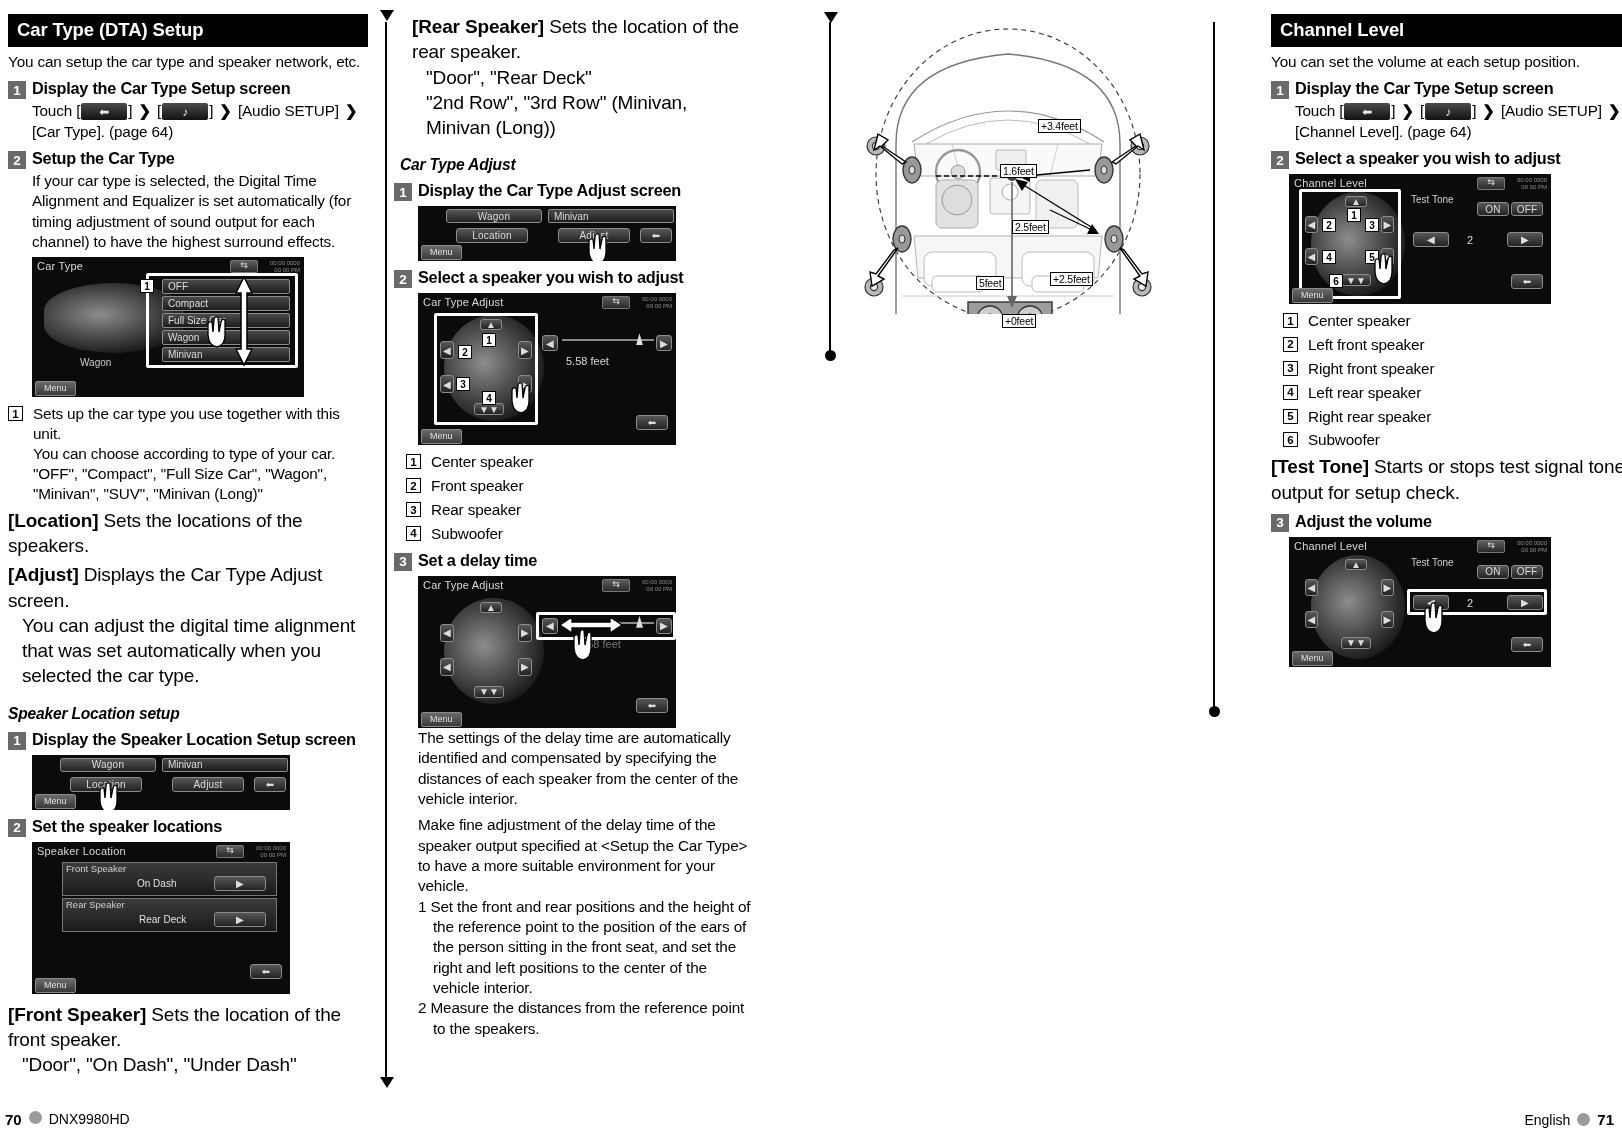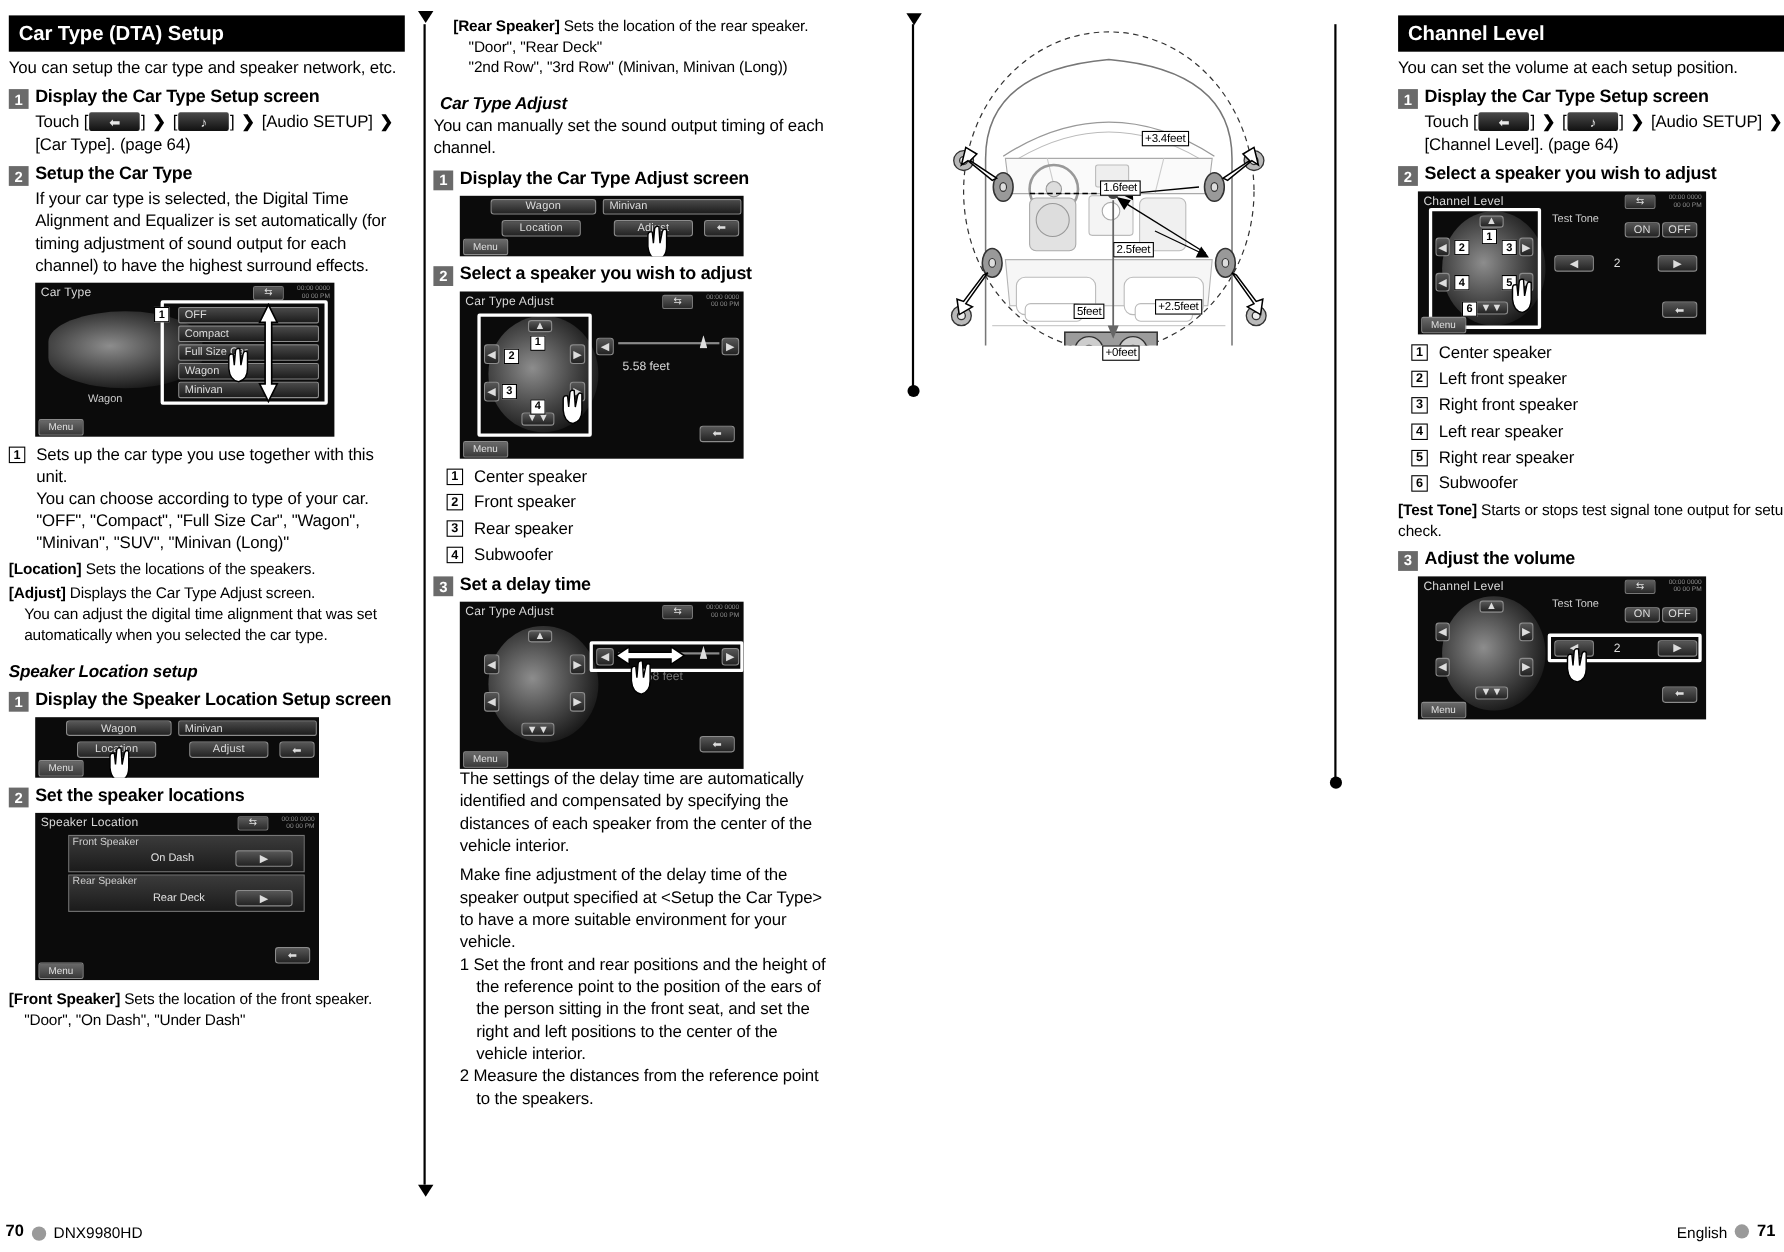--- a/index.html
+++ b/index.html
@@ -165,35 +165,35 @@
     border: 1.4px solid #000; background: #fff;
     font-size: 11.5px; font-weight: bold;
     width: 15px; height: 15px; min-width: 15px;
     display: flex; align-items: center; justify-content: center;
     margin-right: 10px; margin-top: 2px;
     margin-left: 12px;
   }
   .cl-txt { font-size: 15.3px; line-height: 1.3; letter-spacing: -0.15px; }
 
   
-  .def { font-size: 14px; line-height: 1.33; margin-top: 4px; letter-spacing: -0.15px; }
+  .def { font-size: 19px; line-height: 1.33; margin-top: 4px; letter-spacing: -0.15px; }
   .def b { font-weight: bold; }
   .def .sub { display: block; margin-left: 14px; }
   .sub-head {
     font-weight: bold; font-style: italic;
     font-size: 15.6px; margin-top: 16px; margin-bottom: 1px;
     letter-spacing: -0.2px;
   }
   .plain { font-size: 15.3px; line-height: 1.33; letter-spacing: -0.15px; }
   .hang { padding-left: 15px; text-indent: -15px; }
 
   
   .footer-l {
     position: absolute; left: 5px; bottom: 10px;
-    display: flex; align-items: flex-end; gap: 7px;
+    display: flex; align-items: flex-start; gap: 7px;
     font-size: 14px;
   }
   .footer-r {
     position: absolute; right: 8px; bottom: 10px;
     display: flex; align-items: center; gap: 7px;
     font-size: 14px;
   }
   .pg { font-weight: bold; font-size: 15px; }
   .dot { width: 13px; height: 13px; border-radius: 50%; background: #9a9a9a; }
 
@@ -351,21 +351,20 @@
   <div class="col col2">
 
     <div class="def" style="margin-top:0; margin-left:18px;">
       <b>[Rear Speaker]</b>
       <span>Sets the location of the rear speaker.</span>
       <span class="sub">"Door", "Rear Deck"</span>
       <span class="sub">"2nd Row", "3rd Row" (Minivan, Minivan (Long))</span>
     </div>
 
     <div class="sub-head" style="margin-left:6px;">Car Type Adjust</div>
-    <div class="plain">You can manually set the sound output timing of each channel.</div>
 
     <div class="step">
       <div class="step-num">1</div>
       <div class="step-title">Display the Car Type Adjust screen</div>
     </div>
 
     <div class="shot" style="width:258px; height:55px; margin-left:24px;">
       <div class="btn" style="left:28px; top:3px; width:96px; height:14px;">Wagon</div>
       <div class="listitem" style="left:130px; top:3px; width:126px; height:14px;">Minivan</div>
       <div class="btn" style="left:38px; top:22px; width:72px; height:15px;">Location</div>

